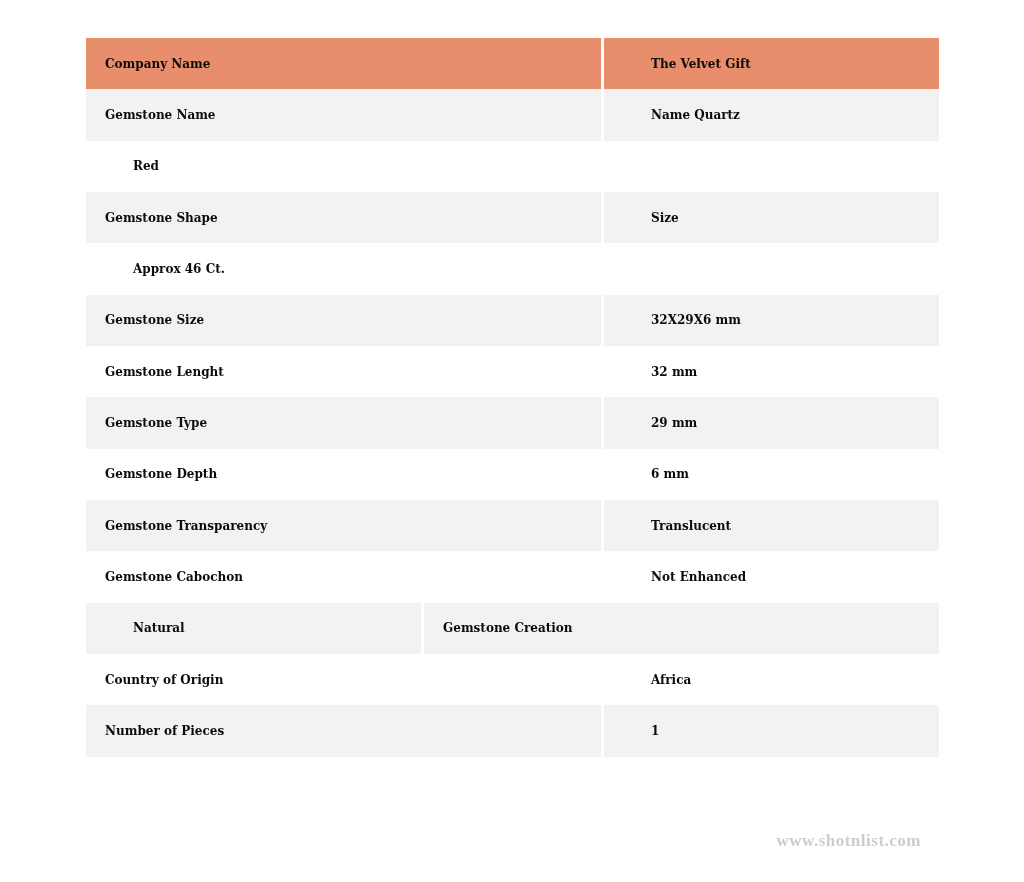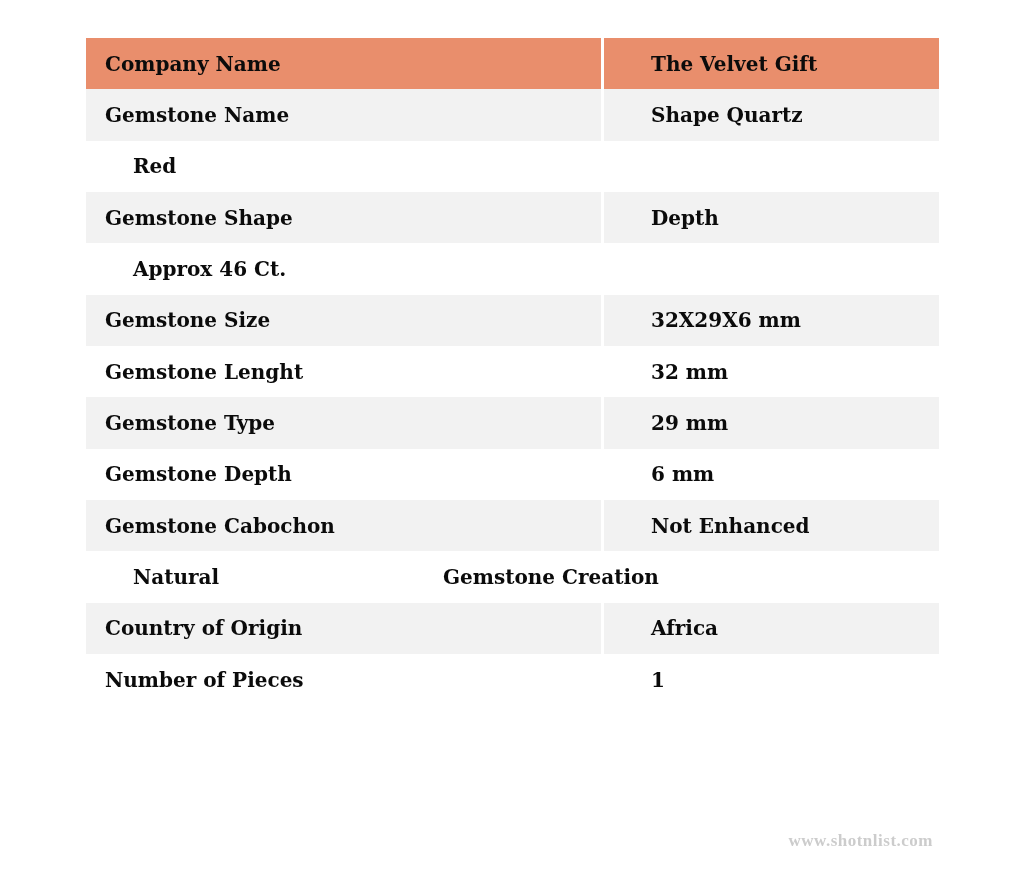--- a/index.html
+++ b/index.html
@@ -25,39 +25,39 @@
     display: flex;
     gap: 3px;
     height: 51.33px;
   }
 
   .cell {
     display: flex;
     align-items: center;
     padding-left: 19px;
     font-weight: bold;
-    font-size: 20px;
+    font-size: 12px;
     color: var(--text-color, #0b0b0b);
     background: var(--row-bg, #ffffff);
     white-space: nowrap;
     overflow: hidden;
   }
 
   .cell.label { width: 515px; }
   .cell.value { width: 335px; padding-left: 47px; }
 
   .row.header .cell { background: var(--header-bg, #e98e6c); }
 
   
   .spec-table .row.body:nth-child(even) .cell { background: var(--row-alt-bg, #f2f2f2); }
 
   .watermark {
     position: absolute;
     top: 831px;
-    right: 91px;
+    right: 103px;
     font-family: "Liberation Serif", serif;
     font-weight: bold;
     font-size: 17px;
     color: var(--watermark-color, #cccccc);
     letter-spacing: 0.5px;
   }
 </style>
 </head>
 <body>
 
@@ -65,30 +65,30 @@
 
   <div class="spec-table">
 
     <div class="row header">
       <div class="cell label">Company Name</div>
       <div class="cell value">The Velvet Gift</div>
     </div>
 
     <div class="row body">
       <div class="cell label">Gemstone Name</div>
-      <div class="cell value">Shape Quartz</div>
+      <div class="cell value">Name Quartz</div>
     </div>
 
     <div class="row body">
       <div class="cell value">Red</div>
     </div>
 
     <div class="row body">
       <div class="cell label">Gemstone Shape</div>
-      <div class="cell value">Depth</div>
+      <div class="cell value">Size</div>
     </div>
 
 
     <div class="row body">
       <div class="cell value">Approx 46 Ct.</div>
     </div>
 
     <div class="row body">
       <div class="cell label">Gemstone Size</div>
       <div class="cell value">32X29X6 mm</div>
@@ -102,20 +102,24 @@
     <div class="row body">
       <div class="cell label">Gemstone Type</div>
       <div class="cell value">29 mm</div>
     </div>
 
     <div class="row body">
       <div class="cell label">Gemstone Depth</div>
       <div class="cell value">6 mm</div>
     </div>
 
+    <div class="row body">
+      <div class="cell label">Gemstone Transparency</div>
+      <div class="cell value">Translucent</div>
+    </div>
 
     <div class="row body">
       <div class="cell label">Gemstone Cabochon</div>
       <div class="cell value">Not Enhanced</div>
     </div>
 
     <div class="row body">
       <div class="cell value">Natural</div>
       <div class="cell label">Gemstone Creation</div>
     </div>

